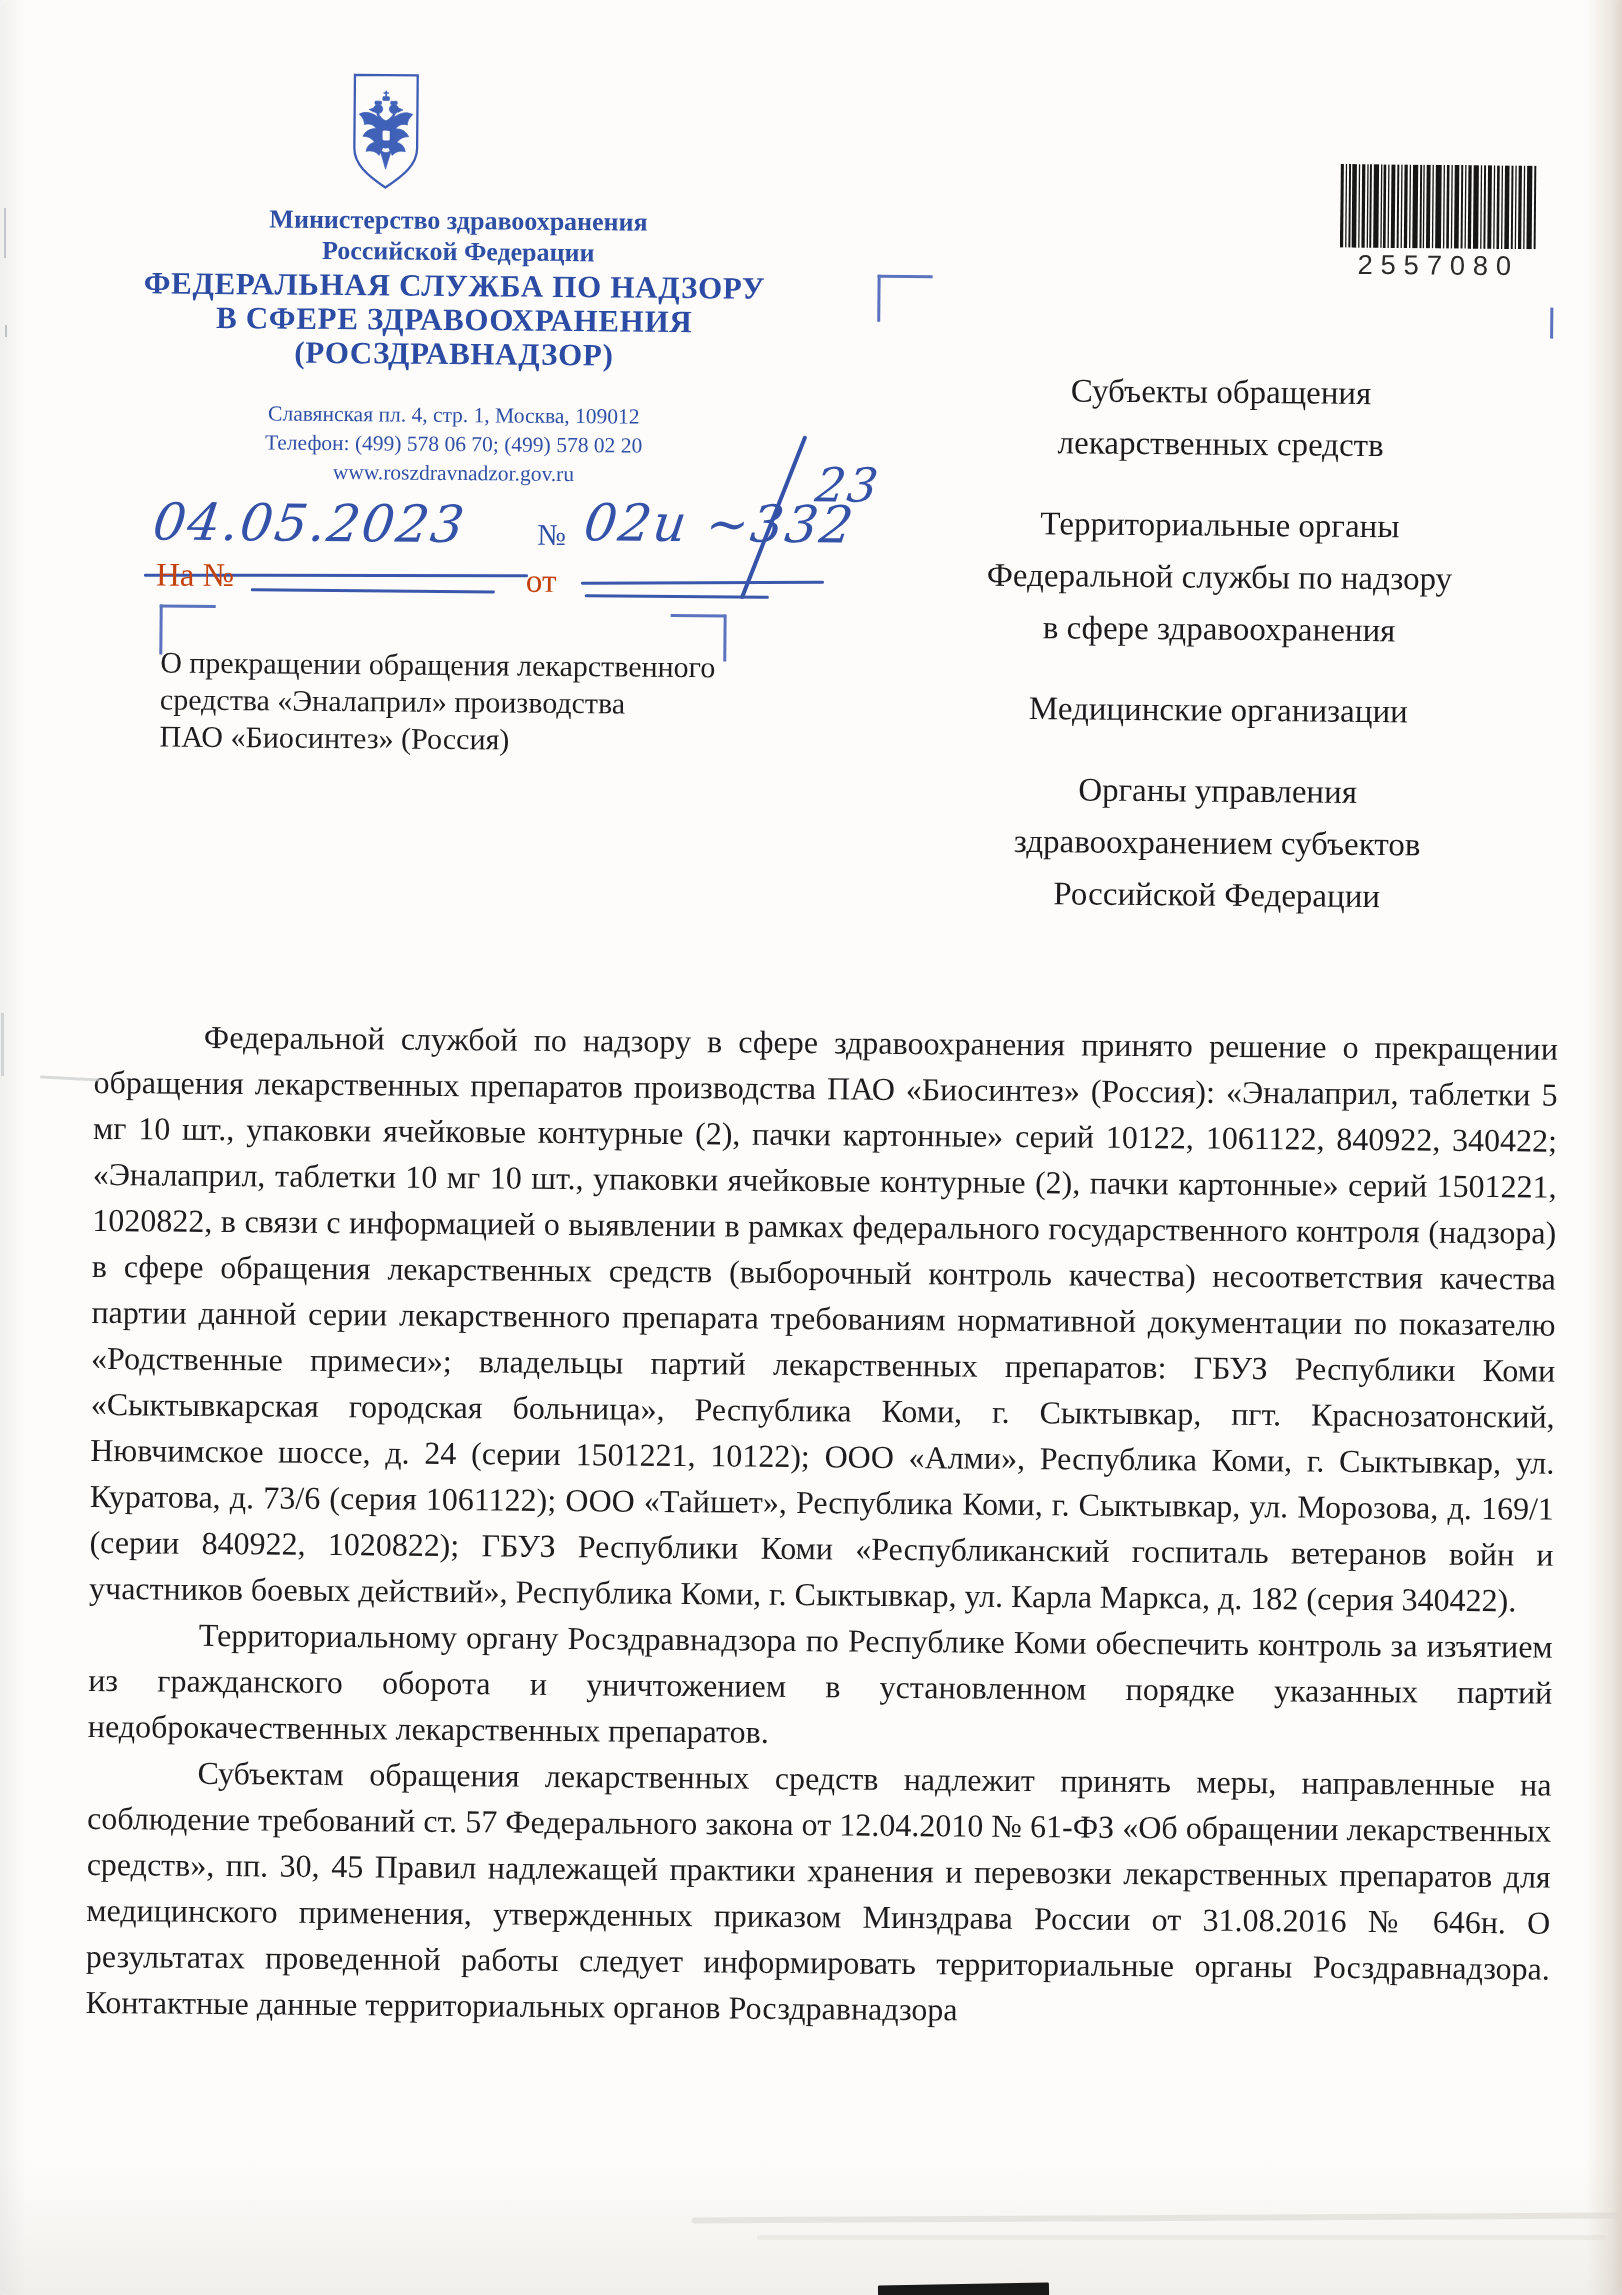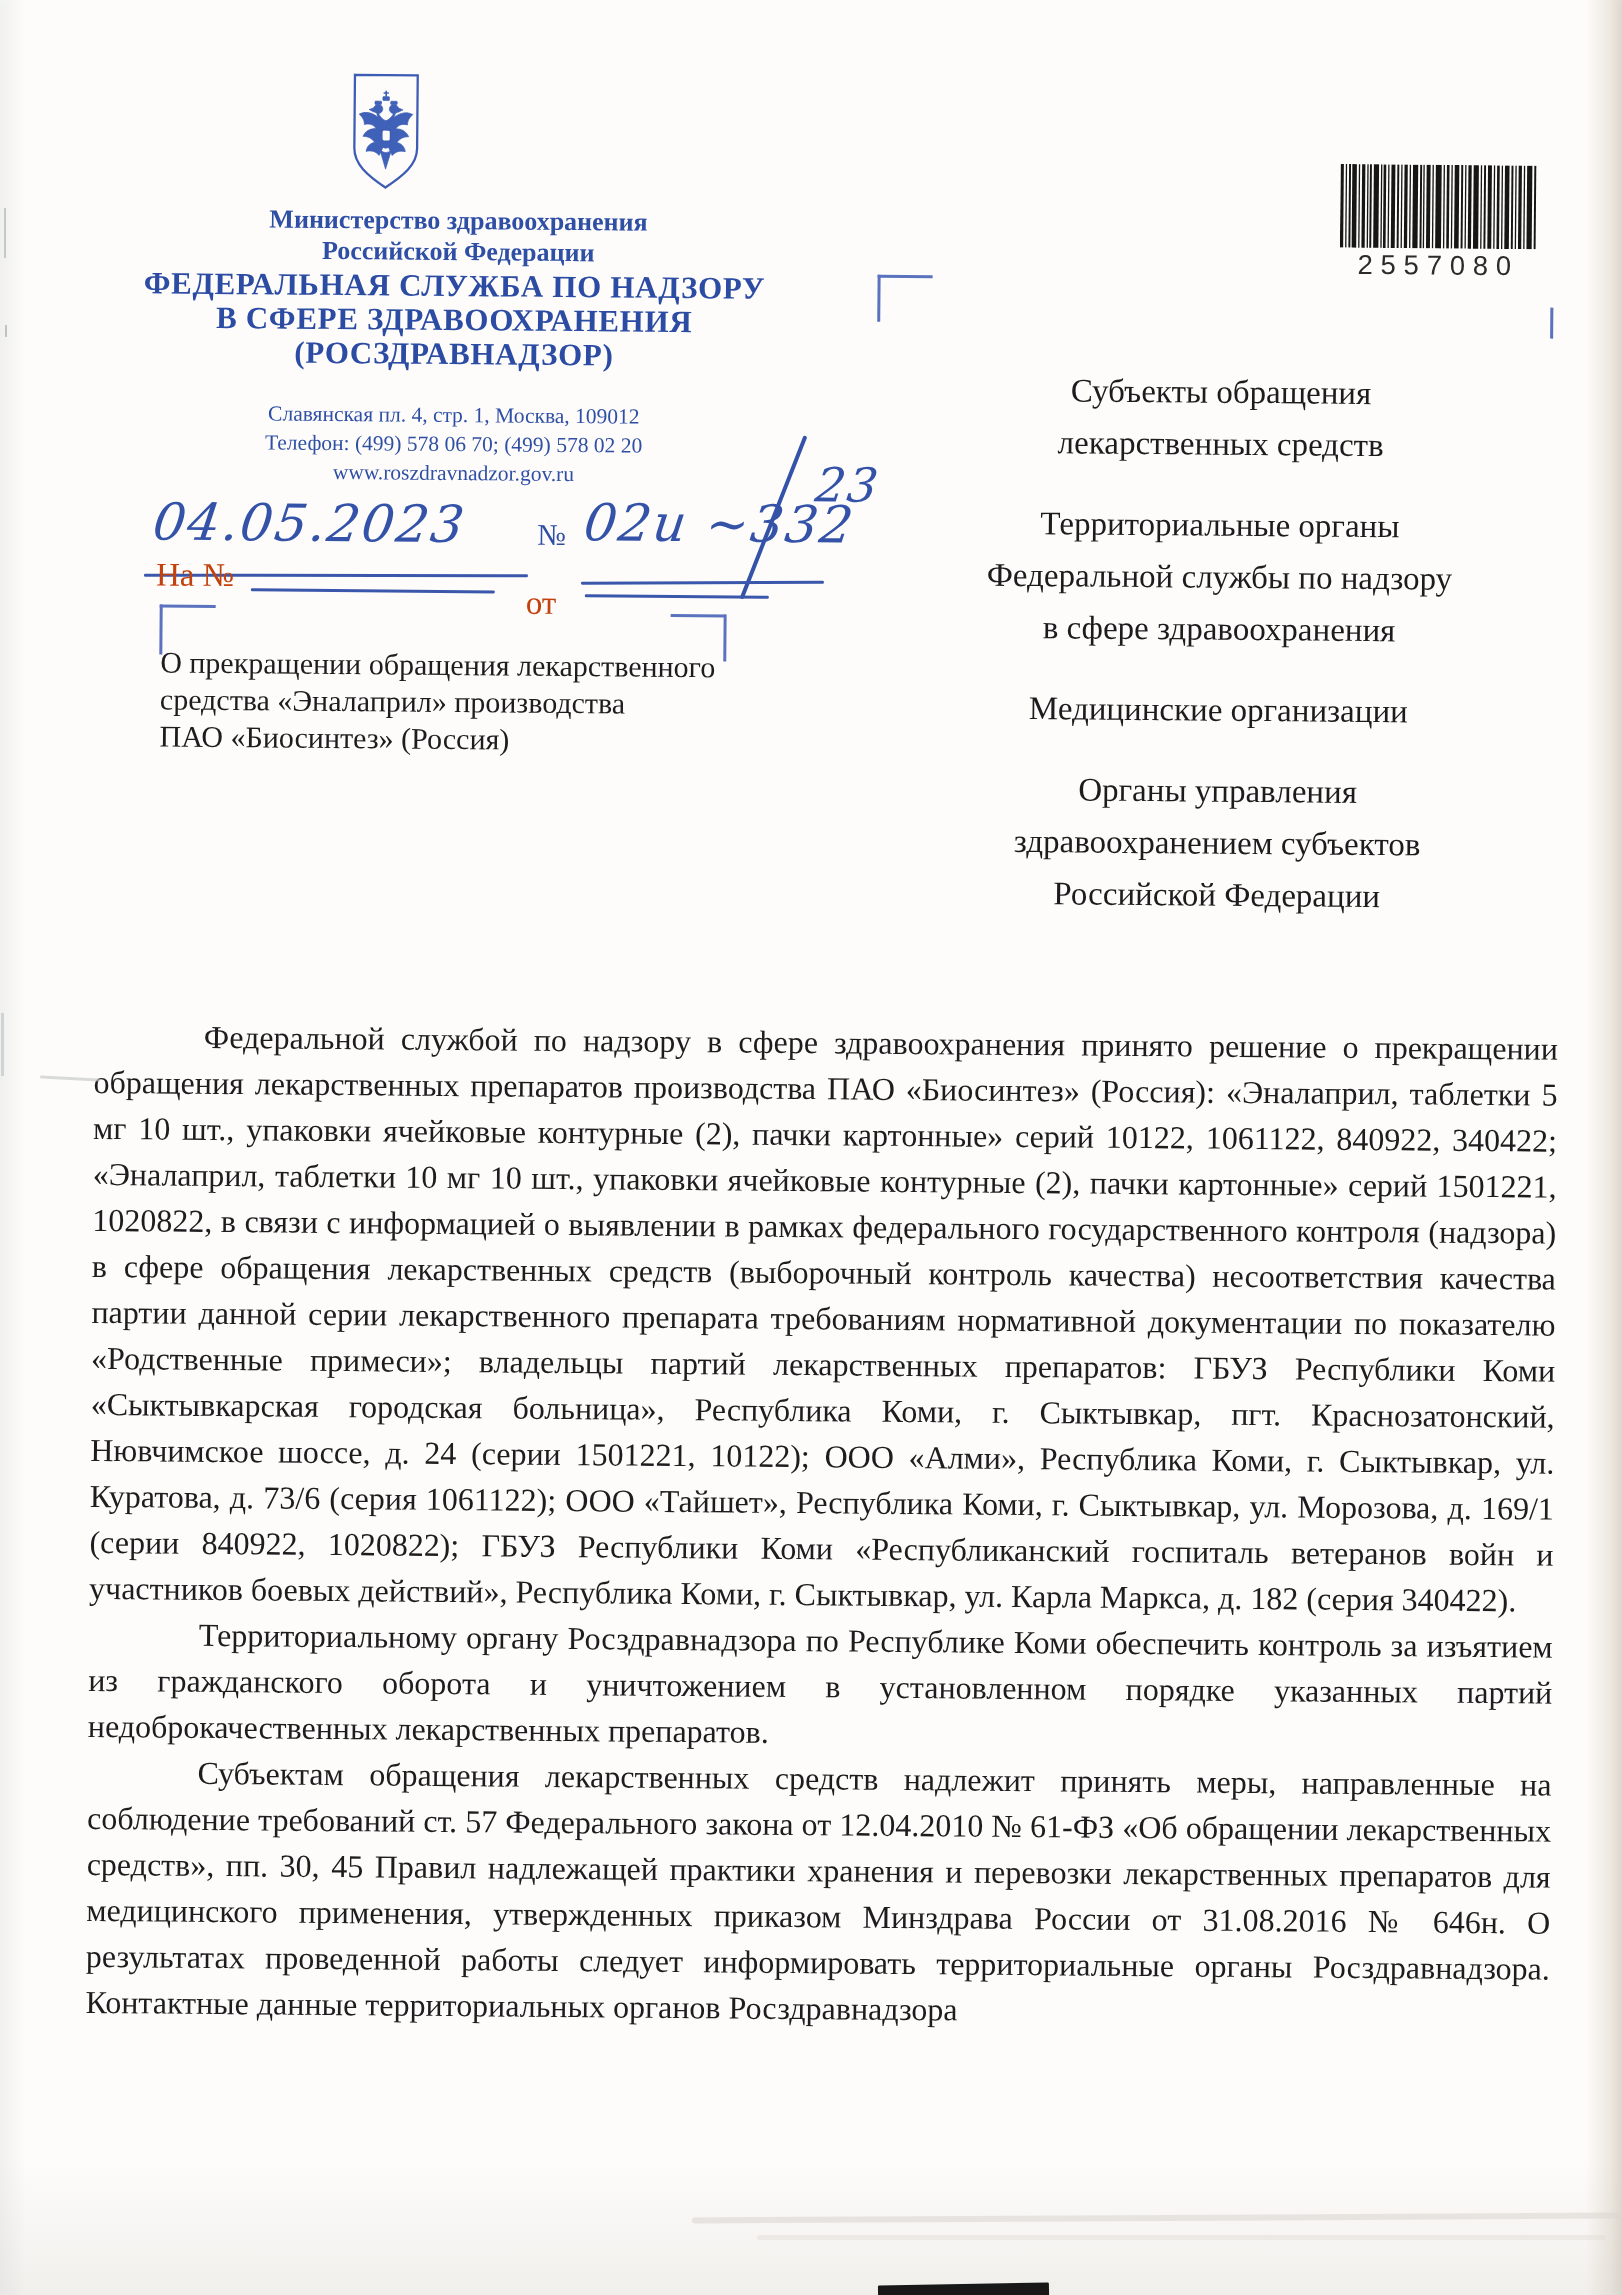--- a/index.html
+++ b/index.html
@@ -32,21 +32,21 @@
   .hw-number{position:absolute;left:589px;top:491px;font-size:51px;}
   .hw-year{position:absolute;left:820px;top:453px;font-size:47px;}
   .no-sign{position:absolute;left:542px;top:516px;font-size:30px;color:#2f4fa5;}
   .rule{position:absolute;height:2.6px;background:#3a57ac;border-radius:1.3px;}
   .rule-date{left:149px;top:574px;width:384px;transform:rotate(-.4deg);}
   .rule-number{left:586px;top:578px;width:243px;transform:rotate(-.7deg);}
   .hw-slash{position:absolute;left:776px;top:426px;width:3.9px;height:175px;
     background:#3453a8;border-radius:2px;transform:rotate(21deg);}
   .reply-label{position:absolute;font-size:33px;color:#c2410c;}
   .lbl-na{left:161px;top:558px;}
-  .lbl-ot{left:531px;top:583px;}
+  .lbl-ot{left:531px;top:561px;}
   .rule-reply1{left:256px;top:589px;width:244px;}
   .rule-reply2{left:590px;top:592px;width:184px;}
 
   
   .mark{position:absolute;background:#5b73bf;}
   .m-h{height:2.6px;}  .m-v{width:2.6px;}
 
   
   .subject{position:absolute;left:166px;top:645px;width:601px;
     font-size:30px;line-height:37px;color:#1d1d1f;}

